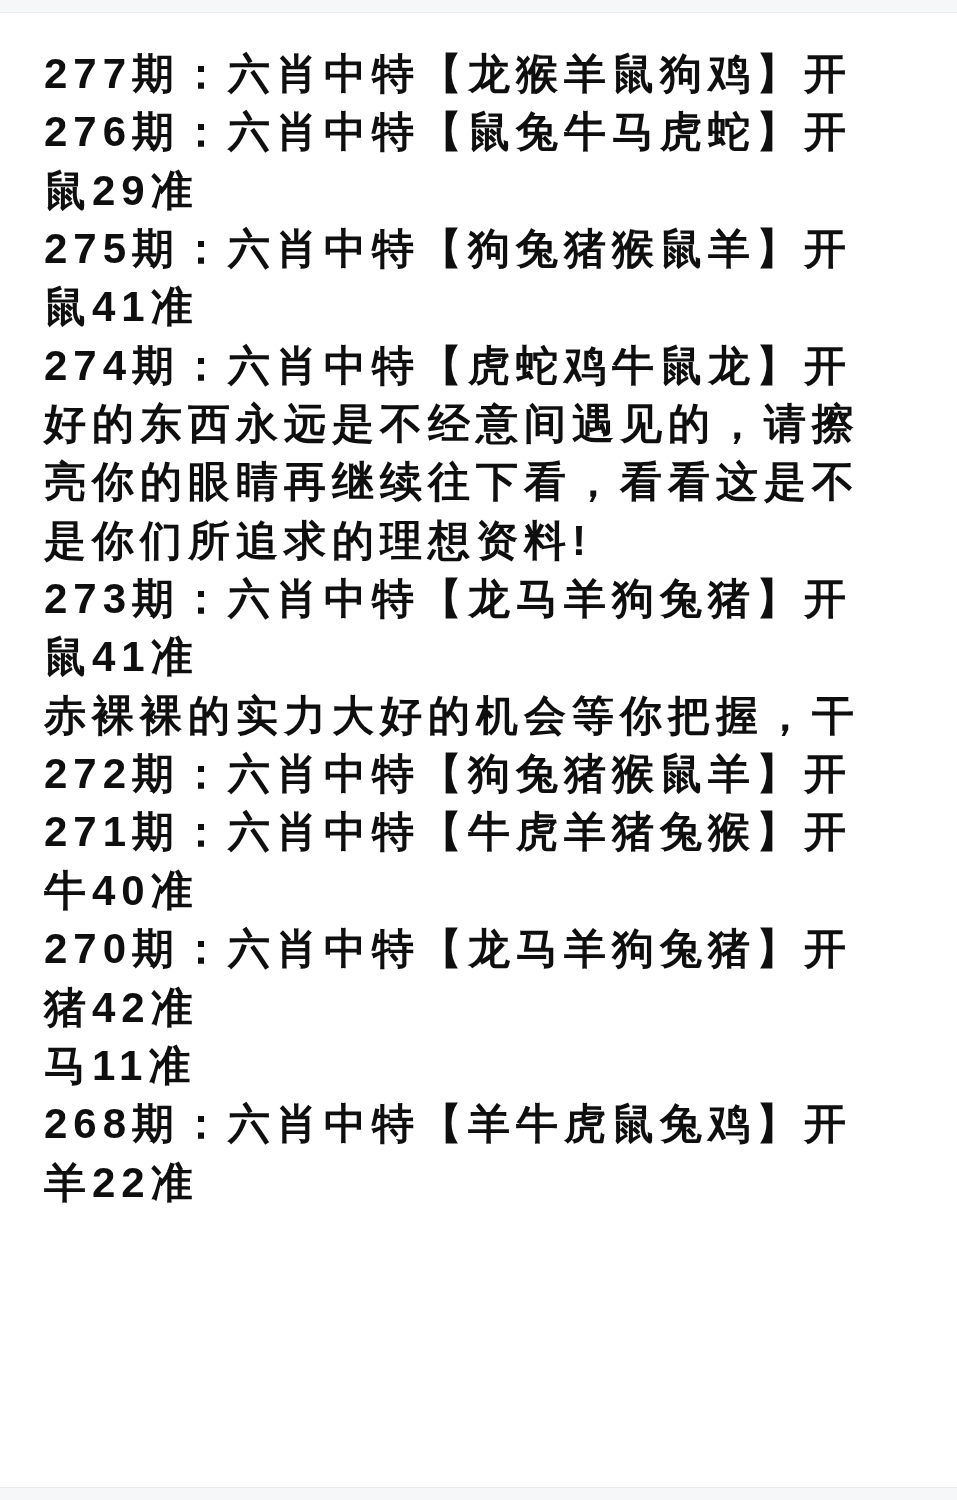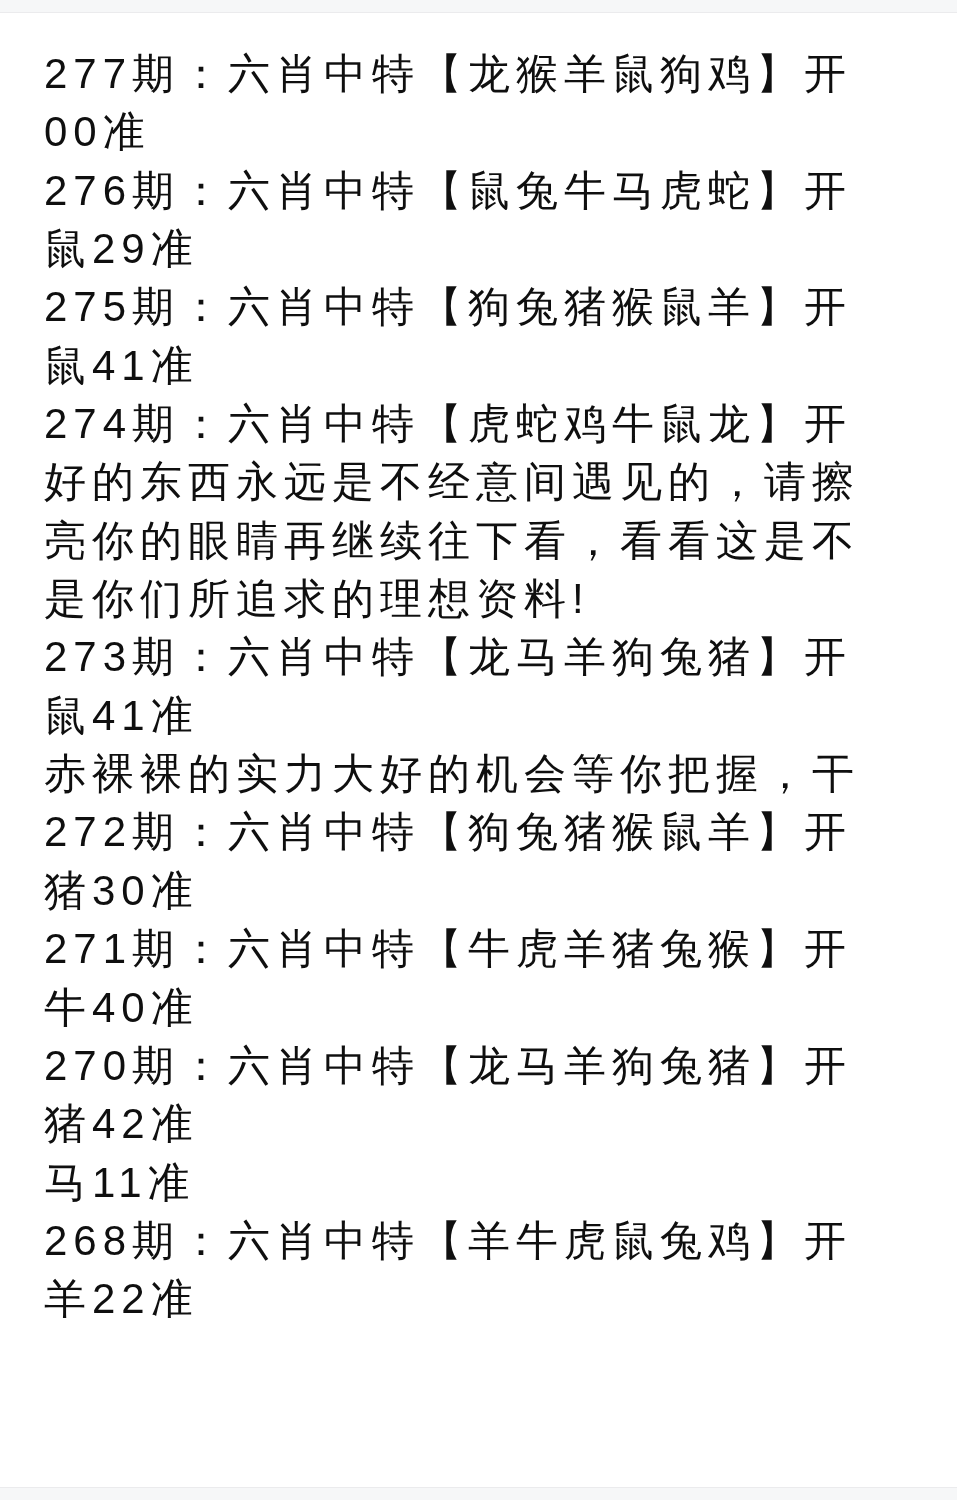--- a/index.html
+++ b/index.html
@@ -44,44 +44,42 @@
     z-index: 1;
   }
   .text-line {
     height: 58.35px;
     line-height: 58.35px;
     font-size: 42px;
     letter-spacing: 6px;
     color: #0f0f0f;
     white-space: nowrap;
     overflow: visible;
-    font-weight: 400;
+    font-weight: 700;
   }
 </style>
 </head>
 <body style="background: rgb(255, 255, 255);">
 
 <div class="top-strip" style="background: rgb(246, 247, 248);"></div>
 
 <div class="content" style="color: rgb(15, 15, 15);">
     <div class="text-line">277期：六肖中特【龙猴羊鼠狗鸡】开</div>
-    <div class="text-line">00准</div>
     <div class="text-line">276期：六肖中特【鼠兔牛马虎蛇】开</div>
     <div class="text-line">鼠29准</div>
     <div class="text-line">275期：六肖中特【狗兔猪猴鼠羊】开</div>
     <div class="text-line">鼠41准</div>
     <div class="text-line">274期：六肖中特【虎蛇鸡牛鼠龙】开</div>
     <div class="text-line">好的东西永远是不经意间遇见的，请擦</div>
     <div class="text-line">亮你的眼睛再继续往下看，看看这是不</div>
     <div class="text-line">是你们所追求的理想资料!</div>
     <div class="text-line">273期：六肖中特【龙马羊狗兔猪】开</div>
     <div class="text-line">鼠41准</div>
     <div class="text-line">赤裸裸的实力大好的机会等你把握，干</div>
     <div class="text-line">272期：六肖中特【狗兔猪猴鼠羊】开</div>
-    <div class="text-line">猪30准</div>
     <div class="text-line">271期：六肖中特【牛虎羊猪兔猴】开</div>
     <div class="text-line">牛40准</div>
     <div class="text-line">270期：六肖中特【龙马羊狗兔猪】开</div>
     <div class="text-line">猪42准</div>
     <div class="text-line">马11准</div>
     <div class="text-line">268期：六肖中特【羊牛虎鼠兔鸡】开</div>
     <div class="text-line">羊22准</div>
   </div>
 
 <div class="bottom-strip" style="background: rgb(246, 247, 248);"></div>

